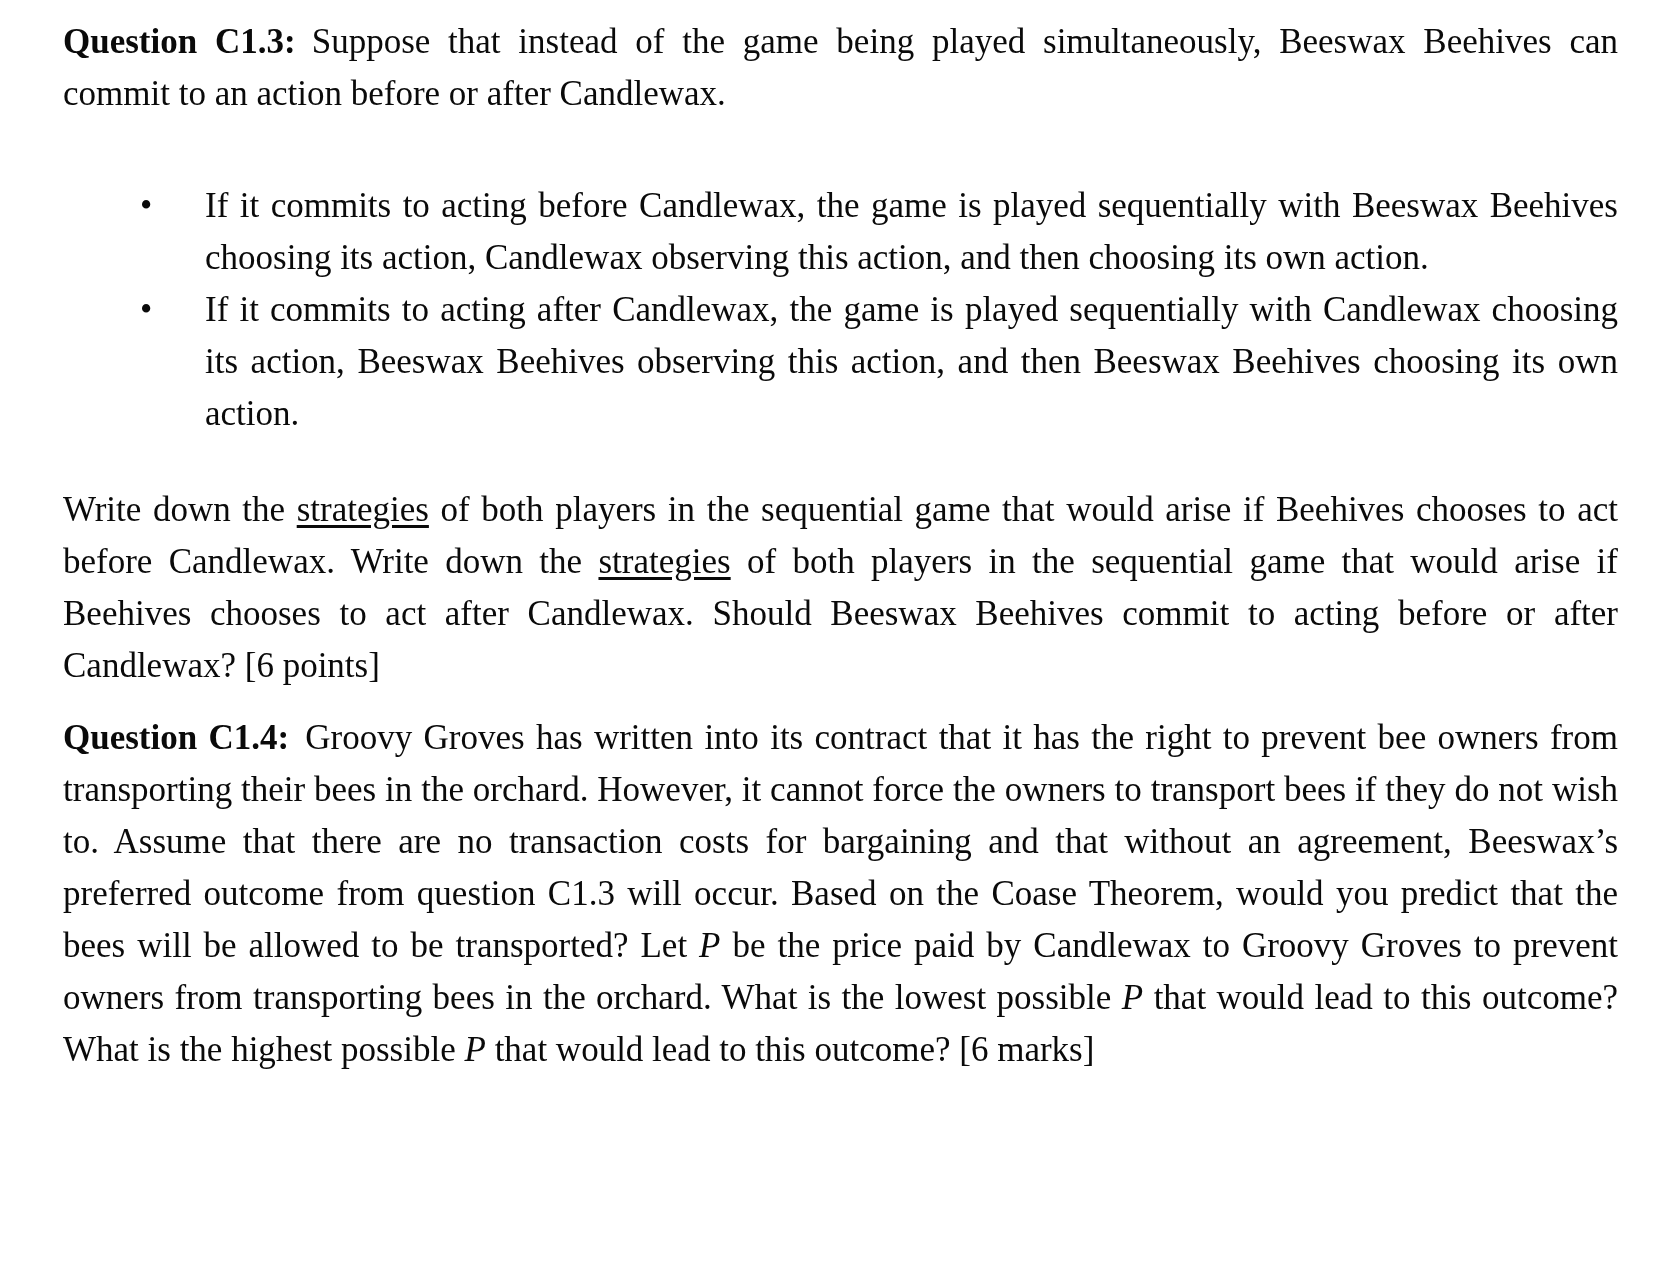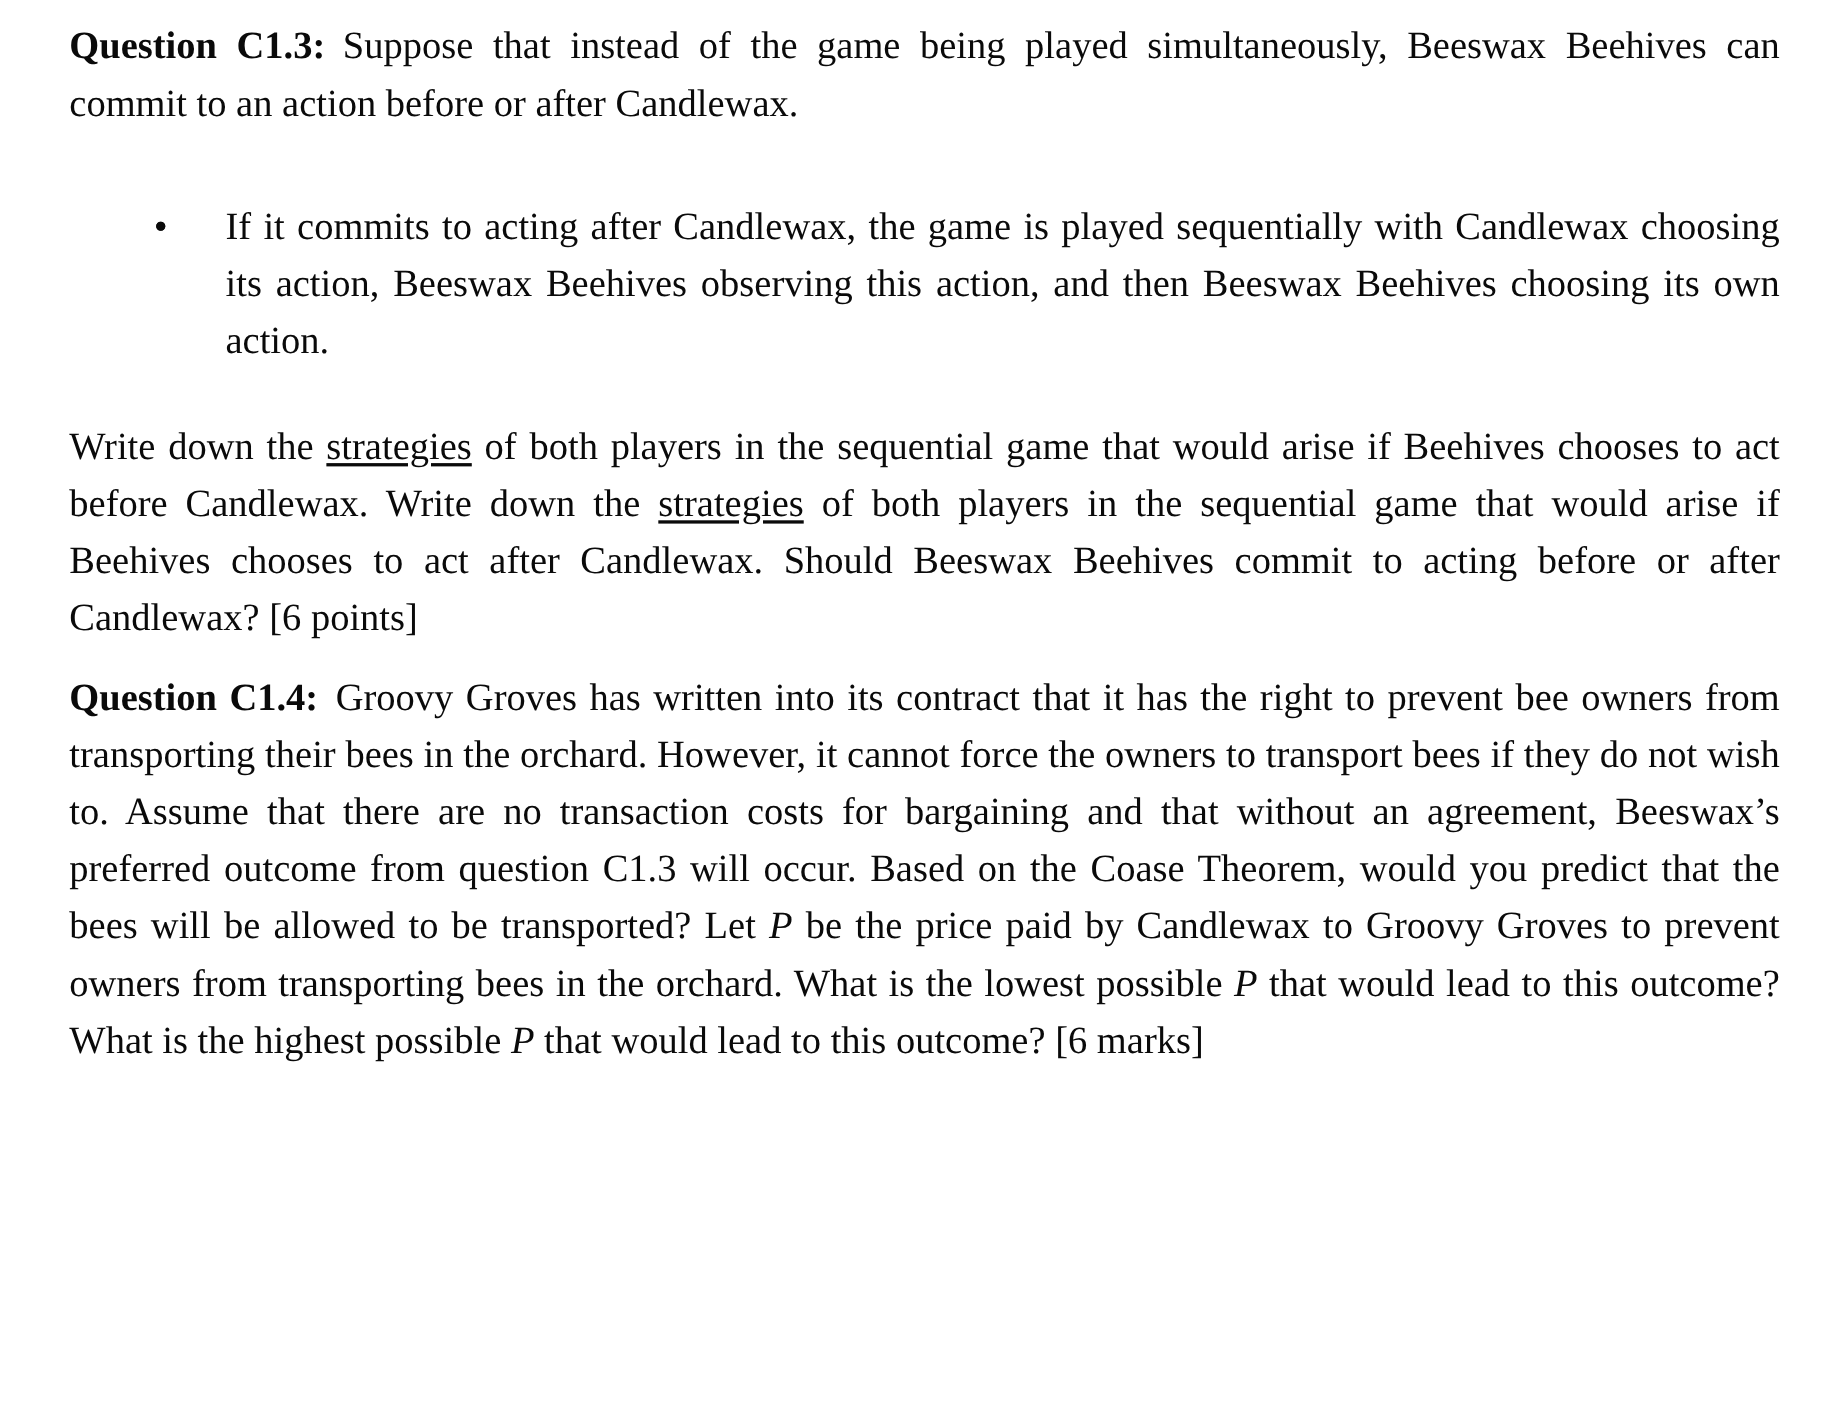--- a/index.html
+++ b/index.html
@@ -45,21 +45,21 @@
   .task-para { margin-bottom: 20px; }
 </style>
 </head>
 <body>
 
 <div class="page">
 
   <p class="para intro-para"><span class="b qlabel">Question C1.3:</span><span>Suppose that instead of the game being played simultaneously, Beeswax Beehives can commit to an action before or after Candlewax.</span></p>
 
   <div class="bullets">
-    <p class="para bullet"><span class="marker">•</span></p>
+    <p class="para bullet"><span class="marker">•</span><span>If it commits to acting before Candlewax, the game is played sequentially with Beeswax Beehives choosing its action, Candlewax observing this action, and then choosing its own action.</span></p>
     <p class="para bullet"><span class="marker">•</span><span>If it commits to acting after Candlewax, the game is played sequentially with Candlewax choosing its action, Beeswax Beehives observing this action, and then Beeswax Beehives choosing its own action.</span></p>
   </div>
 
   <p class="para task-para"><span>Write down the </span><span class="u">strategies</span><span> of both players in the sequential game that would arise if Beehives chooses to act before Candlewax.  Write down the </span><span class="u">strategies</span><span> of both players in the sequential game that would arise if Beehives chooses to act after Candlewax.  Should Beeswax Beehives commit to acting before or after Candlewax? [6 points]</span></p>
 
   <p class="para"><span class="b qlabel">Question C1.4:</span><span>Groovy Groves has written into its contract that it has the right to prevent bee owners from transporting their bees in the orchard.  However, it cannot force the owners to transport bees if they do not wish to.  Assume that there are no transaction costs for bargaining and that without an agreement, Beeswax’s preferred outcome from question C1.3 will occur.  Based on the Coase Theorem, would you predict that the bees will be allowed to be transported?  Let </span><span class="i">P</span><span> be the price paid by Candlewax to Groovy Groves to prevent owners from transporting bees in the orchard.  What is the lowest possible </span><span class="i">P</span><span> that would lead to this outcome?  What is the highest possible </span><span class="i">P</span><span> that would lead to this outcome? [6 marks]</span></p>
 
 </div>
 
 </body></html>

